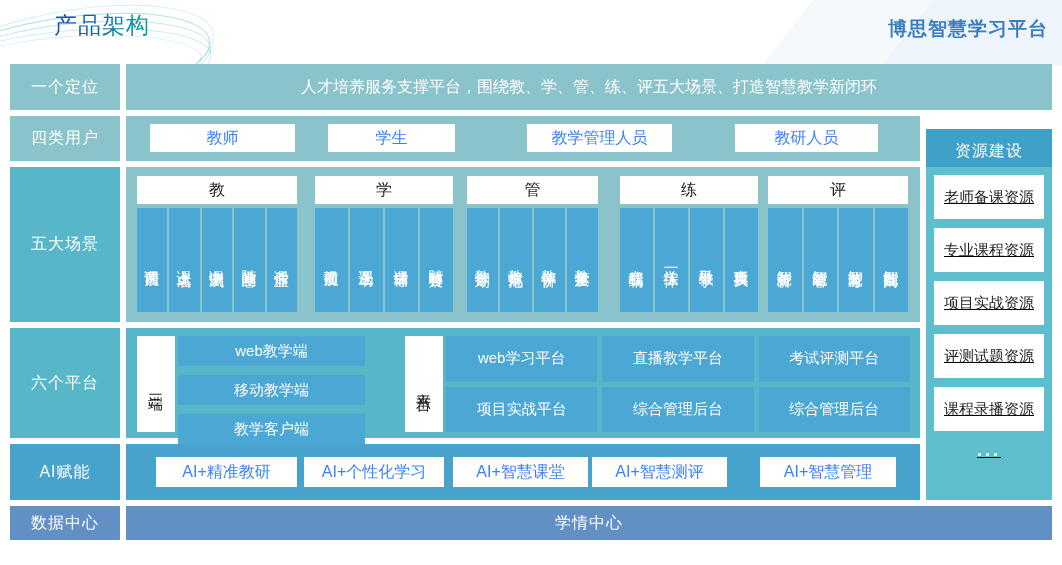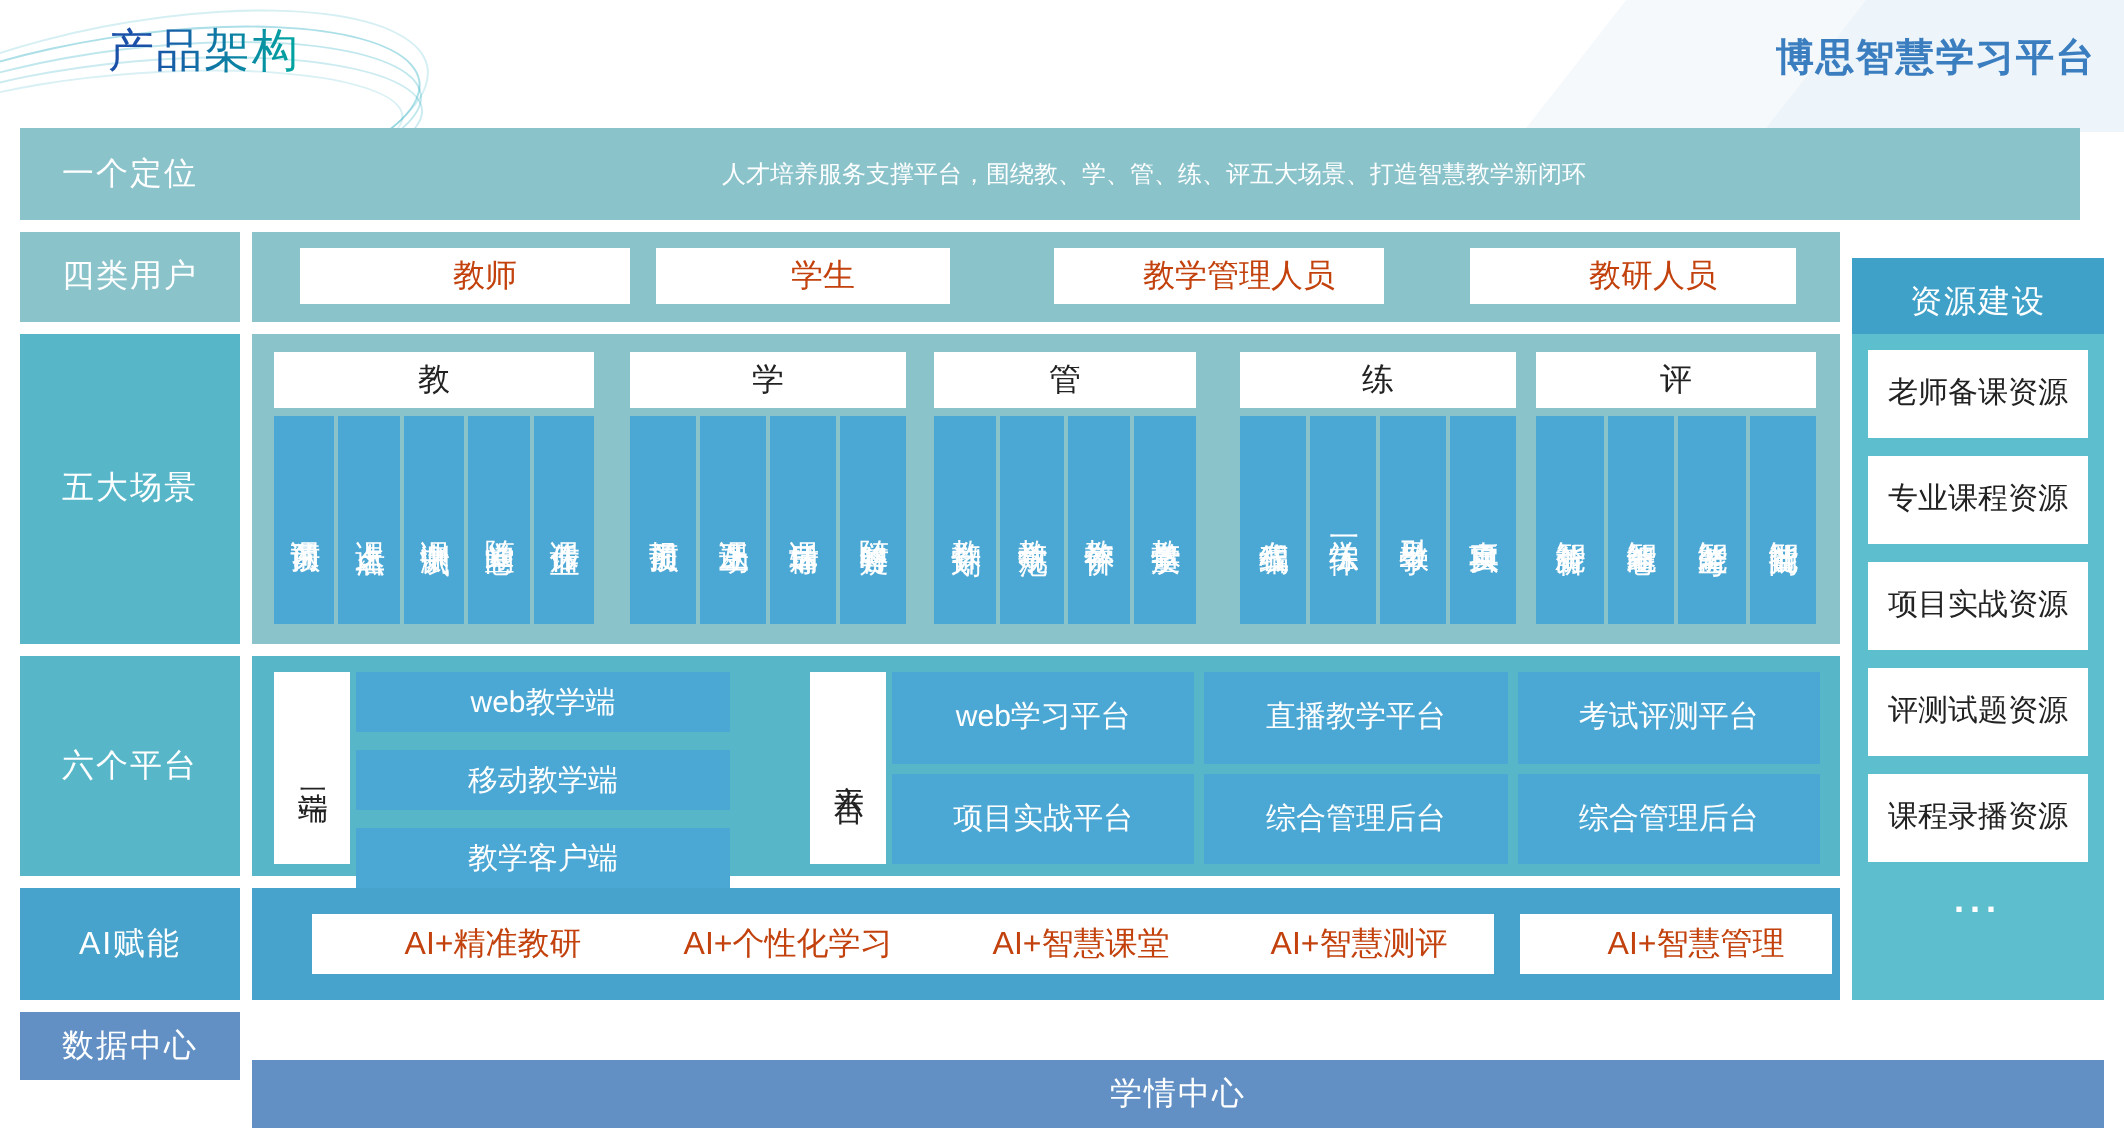--- a/index.html
+++ b/index.html
@@ -35,26 +35,26 @@
   .abs{position:absolute;}
   .flexc{display:flex;align-items:center;justify-content:center;}
   .teal-light{background:#8bc3cb;}
   .teal-mid{background:#57b7c9;}
   .ai-blue{background:#47a3cb;}
   .steel{background:#6290c4;}
   .row-label{
     left:10px;width:110px;color:#fff;font-size:16px;letter-spacing:1px;
     display:flex;align-items:center;justify-content:center;
   }
-  .white-box{background:#fff;color:#c2410c;padding-left:20px;}
+  .white-box{background:#fff;color:#3b82f6;}
   .item-blue{background:#4ba7d3;color:#fff;}
 
   
   .r1-label{top:64px;height:46px;}
-  .r1-content{left:114px;top:64px;width:926px;height:46px;color:#fff;font-size:12px;}
+  .r1-content{left:126px;top:64px;width:926px;height:46px;color:#fff;font-size:16px;}
   
   .r2-label{top:116px;height:45px;}
   .r2-content{left:126px;top:116px;width:794px;height:45px;}
   .user-box{position:absolute;top:8px;height:28px;font-size:16px;}
   
   .r3-label{top:167px;height:155px;}
   .r3-content{left:126px;top:167px;width:794px;height:155px;}
   .scene-group{position:absolute;top:9px;bottom:10px;}
   .scene-head{height:28px;background:#fff;color:#222;font-size:16px;display:flex;align-items:center;justify-content:center;margin-bottom:4px;}
   .scene-items{display:flex;gap:2px;height:104px;}
@@ -77,24 +77,24 @@
   .pgrid{position:absolute;left:320px;top:8px;width:464px;height:96px;
     display:grid;grid-template-columns:1fr 1fr 1fr;grid-template-rows:1fr 1fr;gap:5px;}
   .pgrid .cell{font-size:15px;}
   .cell{display:flex;align-items:center;justify-content:center;background:#4ba7d3;color:#fff;}
   
   .r5-label{top:444px;height:56px;}
   .r5-content{left:126px;top:444px;width:794px;height:56px;}
   .ai-box{position:absolute;top:13px;height:30px;font-size:16px;margin-left:16px;}
   
   .r6-label{top:506px;height:34px;}
-  .r6-content{left:126px;top:506px;width:926px;height:34px;color:#fff;font-size:16px;letter-spacing:1px;margin-top:24px;}
+  .r6-content{left:126px;top:506px;width:926px;height:34px;color:#fff;font-size:16px;letter-spacing:1px;}
   
   .sb-header{left:926px;top:116px;width:126px;height:45px;background:#3fa0c8;color:#fff;font-size:16px;letter-spacing:1px;margin-top:13px;}
-  .sb-body{left:926px;top:167px;width:126px;height:333px;background:#5dbfce;}
+  .sb-body{left:926px;top:167px;width:126px;height:333px;background:#5dbfce;text-decoration:underline;}
   .sb-item{
     width:110px;height:44px;margin:0 auto 9px auto;background:#fff;color:#222;
     display:flex;align-items:center;justify-content:center;text-align:center;
     font-size:15px;line-height:1.35;
   }
   .sb-body{padding-top:8px;box-sizing:border-box;}
   .sb-more{color:#fff;font-weight:bold;font-size:18px;text-align:center;letter-spacing:3px;margin-top:2px;}
 </style>
 </head>
 <body>

